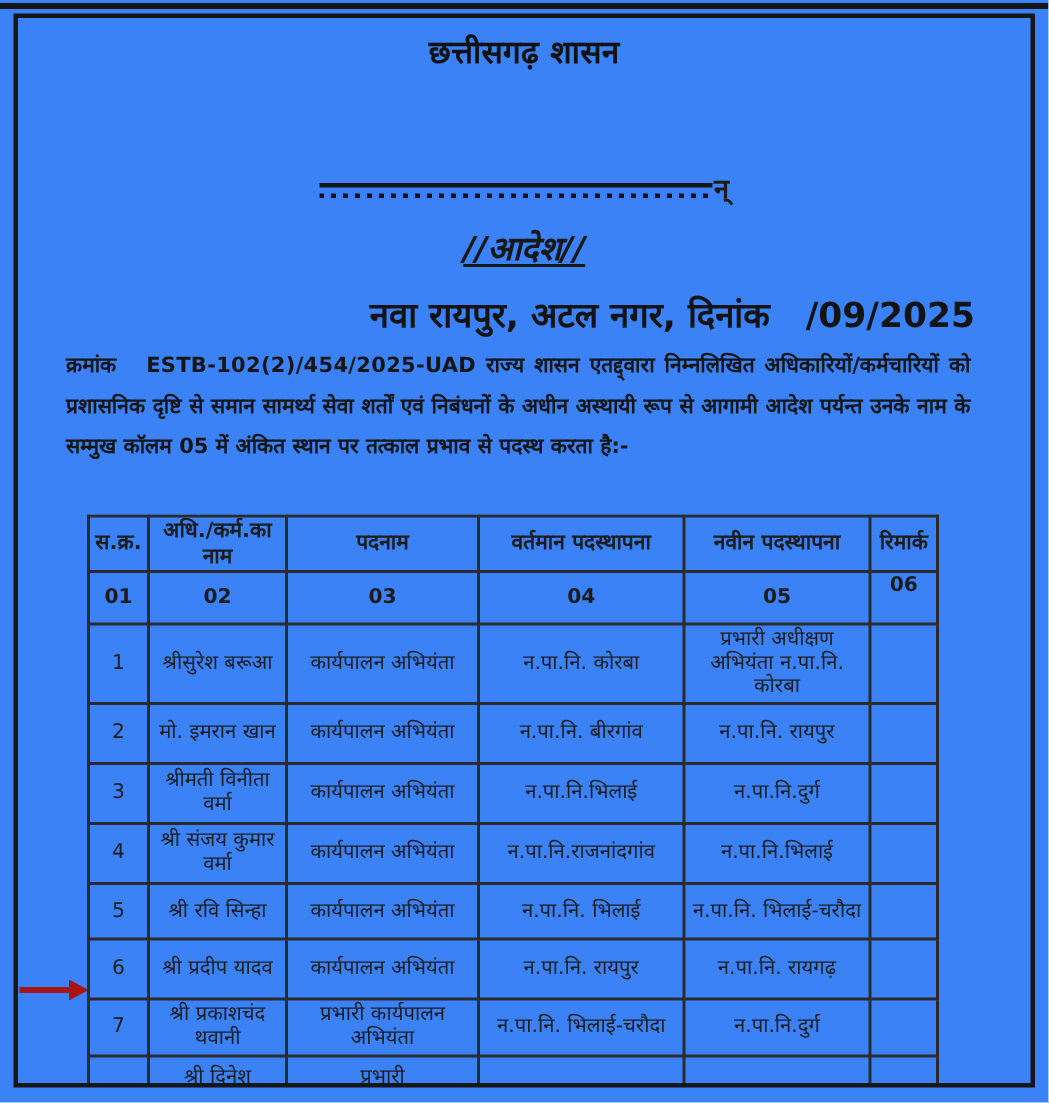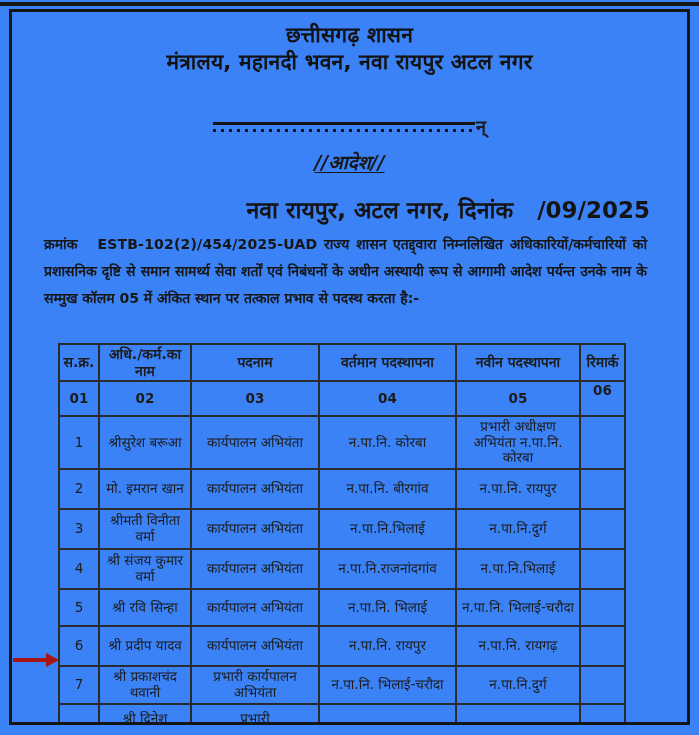--- a/index.html
+++ b/index.html
@@ -41,21 +41,21 @@
     border-top:3px solid #141414;
     background:repeating-linear-gradient(90deg,#141414 0 3px,transparent 3px 8px) 0 100% / 100% 3px no-repeat;
   }
   .divider-glyph {
     display:inline-block; vertical-align:middle;
     font-size:18px; font-weight:bold; margin-left:1px; line-height:10px;
   }
 
   .order-title {
     position:absolute; left:0; top:149px; width:699px; text-align:center;
-    font-size:19px; font-weight:bold; font-style:italic;
+    font-size:22px; font-weight:bold; font-style:italic;
     text-decoration:underline; text-underline-offset:3px; color:#181818;
   }
 
   .dateline {
     position:absolute; right:49px; top:193px;
     font-size:23px; font-weight:bold; white-space:nowrap; color:#141414;
   }
   .dateline .date-value { margin-left:24px; }
 
   .order-paragraph {
@@ -112,21 +112,20 @@
 <body>
 
 <div class="canvas">
   <div class="top-strip"></div>
   <div class="frame"></div>
 
   <div class="content">
 
     <div class="heading-block">
       <div>छत्तीसगढ़ शासन</div>
-      <div>मंत्रालय, महानदी भवन, नवा रायपुर अटल नगर</div>
     </div>
 
     <div class="divider">
       <span class="divider-line"></span><span class="divider-glyph">न्</span>
     </div>
 
     <div class="order-title">//आदेश//</div>
 
     <div class="dateline">
       <span>नवा रायपुर, अटल नगर, दिनांक</span><span class="date-value">/09/2025</span>

